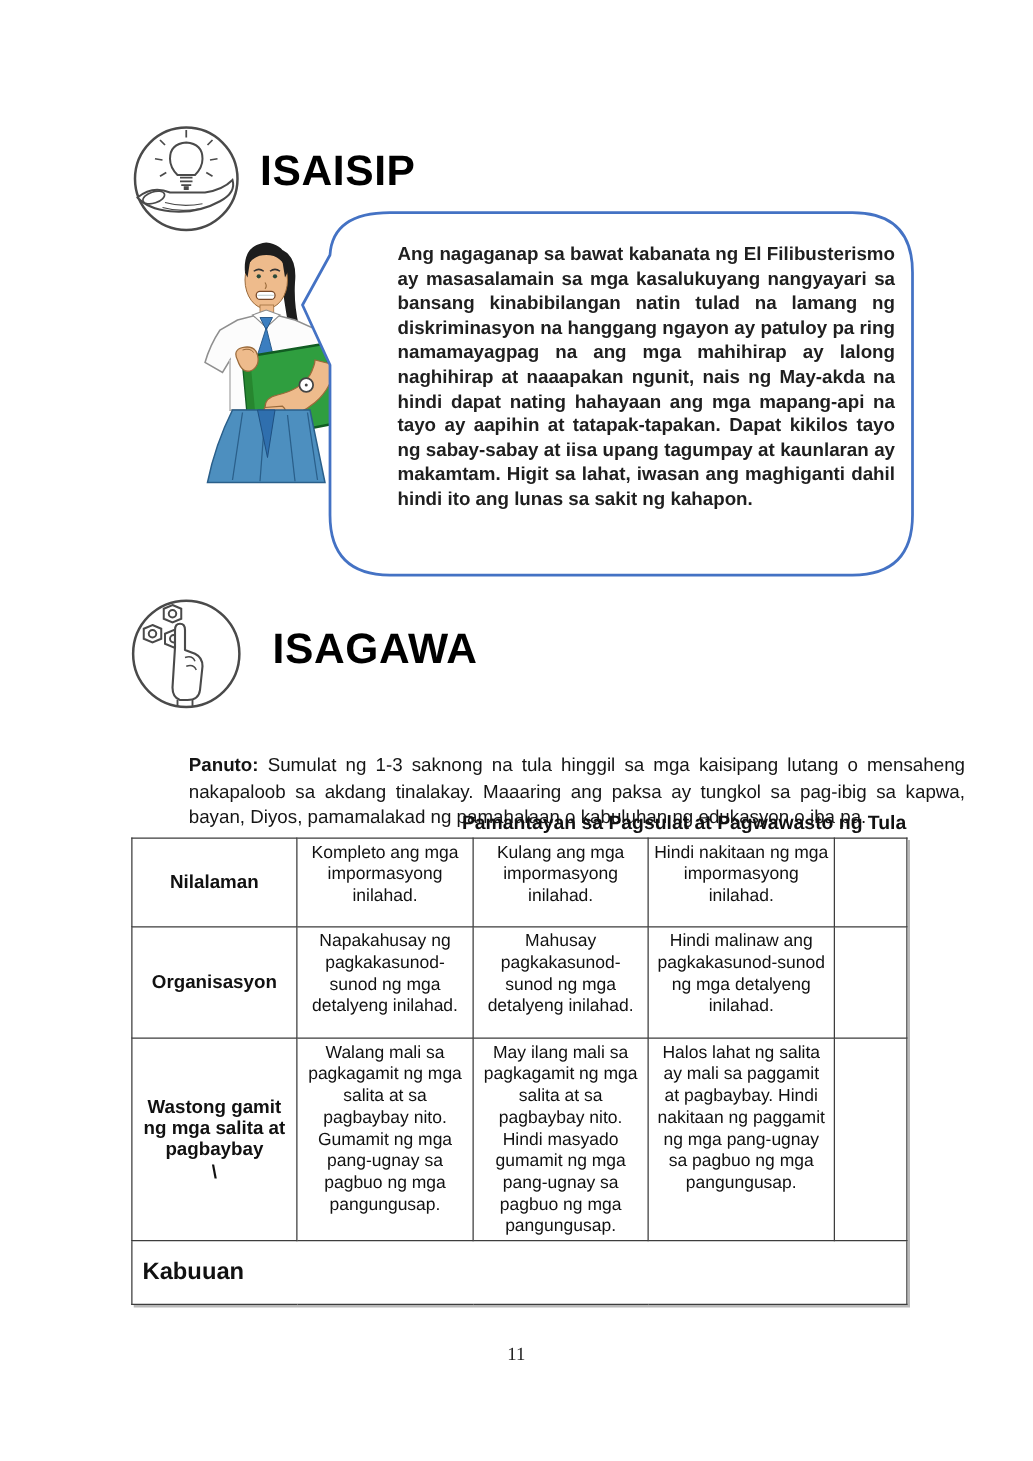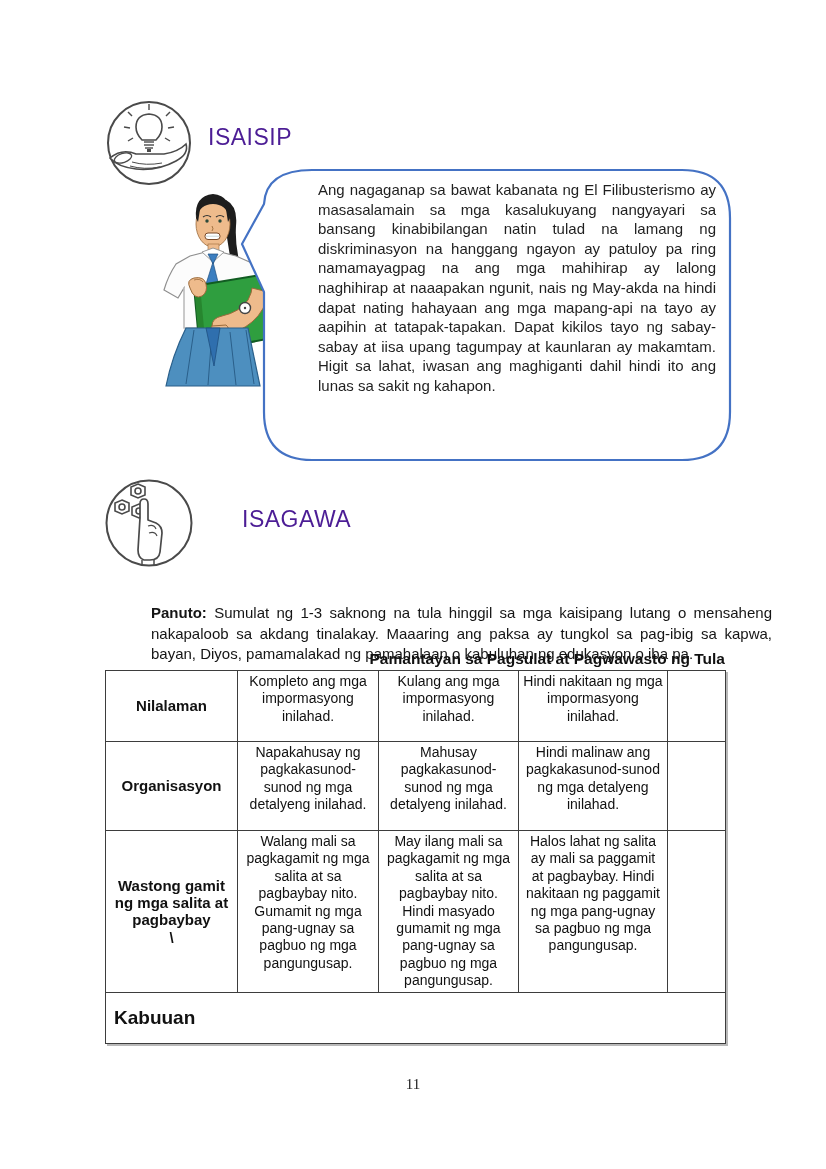--- a/index.html
+++ b/index.html
@@ -10,33 +10,33 @@
     font-family:"Liberation Sans", sans-serif;
     color:#1a1a1a;
     overflow:hidden;
   }
   
   .section-header{position:absolute;display:flex;align-items:center;}
   .isaisip-header{left:106px;top:100px;}
   .isagawa-header{left:104px;top:478px;}
   .circle-icon{flex:0 0 auto;}
   .section-heading{
-    font-weight:normal;font-size:23px;letter-spacing:0.5px;color:#4c1d95;
+    font-weight:bold;font-size:34px;letter-spacing:0.5px;color:#000000;
   }
   .isaisip-header .section-heading{margin-left:16px;margin-top:-12px;}
-  .isagawa-header .section-heading{margin-left:48px;margin-top:-8px;}
+  .isagawa-header .section-heading{margin-left:24px;margin-top:-8px;}
 
   
   .student{position:absolute;left:156px;top:188px;}
 
   
   .bubble-svg{position:absolute;left:228px;top:162px;}
   .bubble-text{
-    position:absolute;left:318px;top:180px;width:398px;
-    font-size:15px;line-height:19.6px;text-align:justify;color:#1f1f1f;
+    position:absolute;left:318px;top:194px;width:398px;
+    font-size:15px;line-height:19.6px;text-align:justify;color:#1f1f1f;font-weight:bold;
   }
 
   
   .panuto{
     position:absolute;left:107px;top:588px;width:621px;
     font-size:15px;line-height:20.5px;text-align:justify;color:#151515;margin-left:44px;
   }
   .panuto .lbl{font-weight:bold;}
 
   

